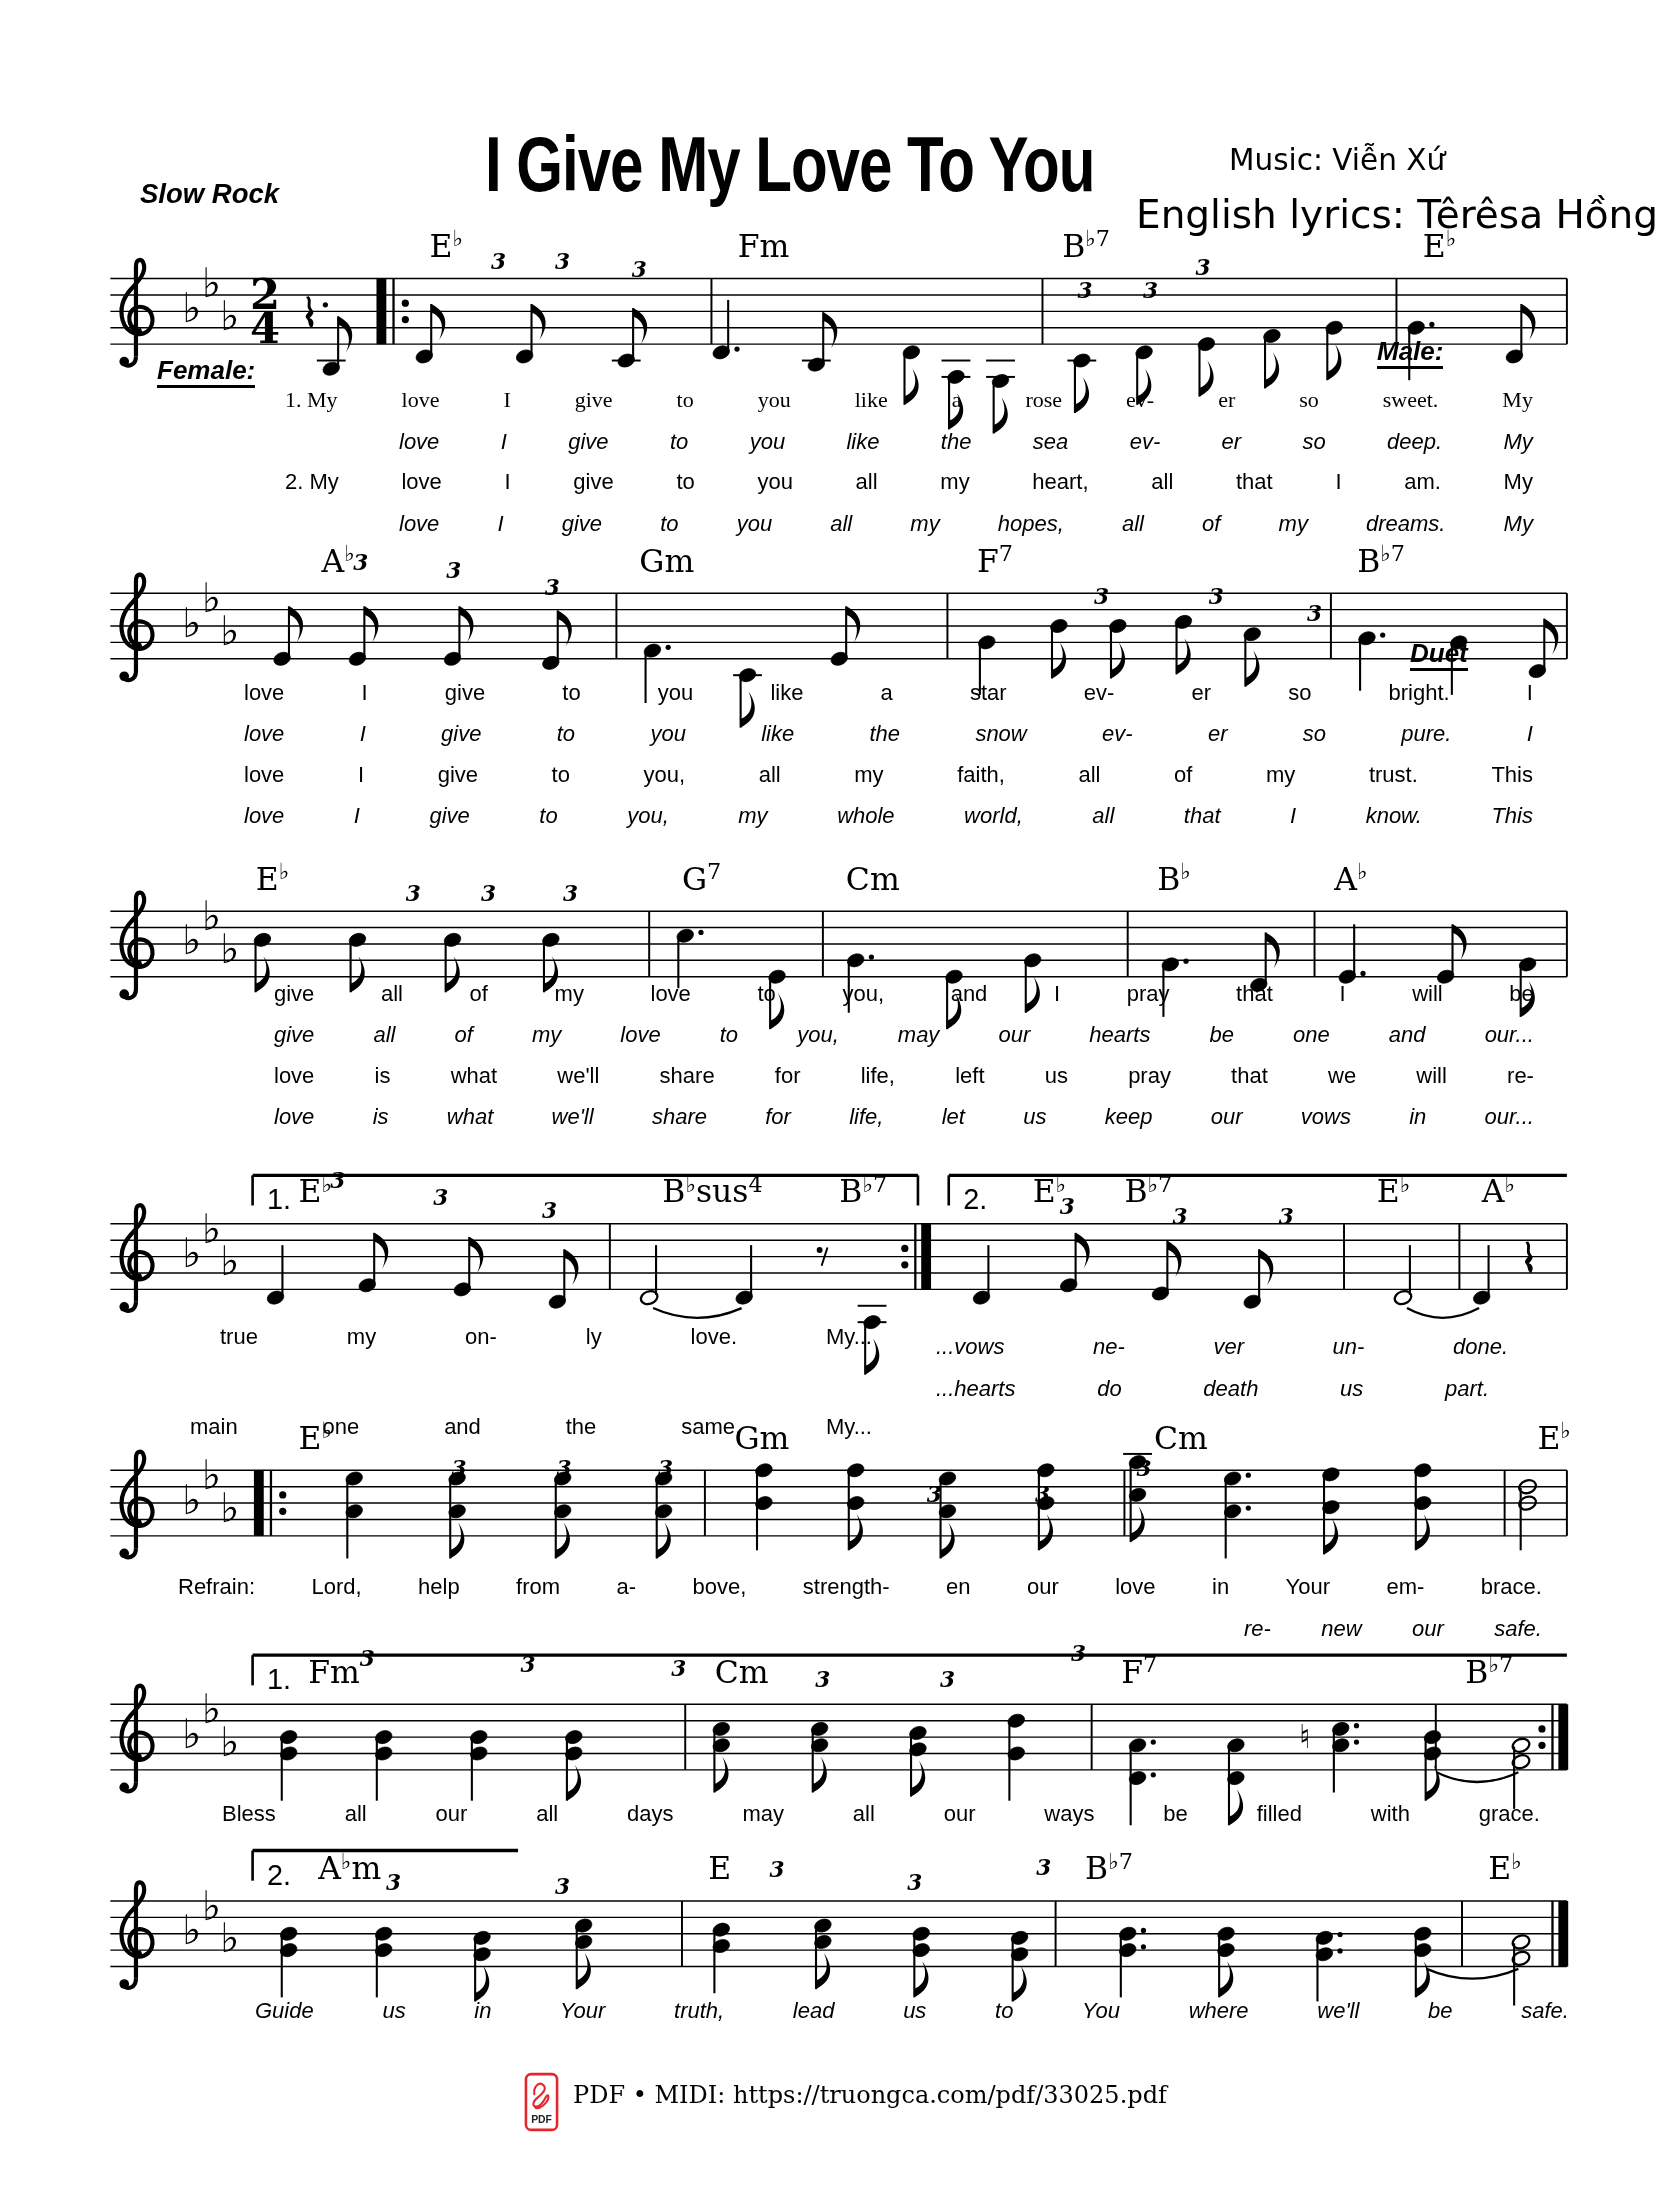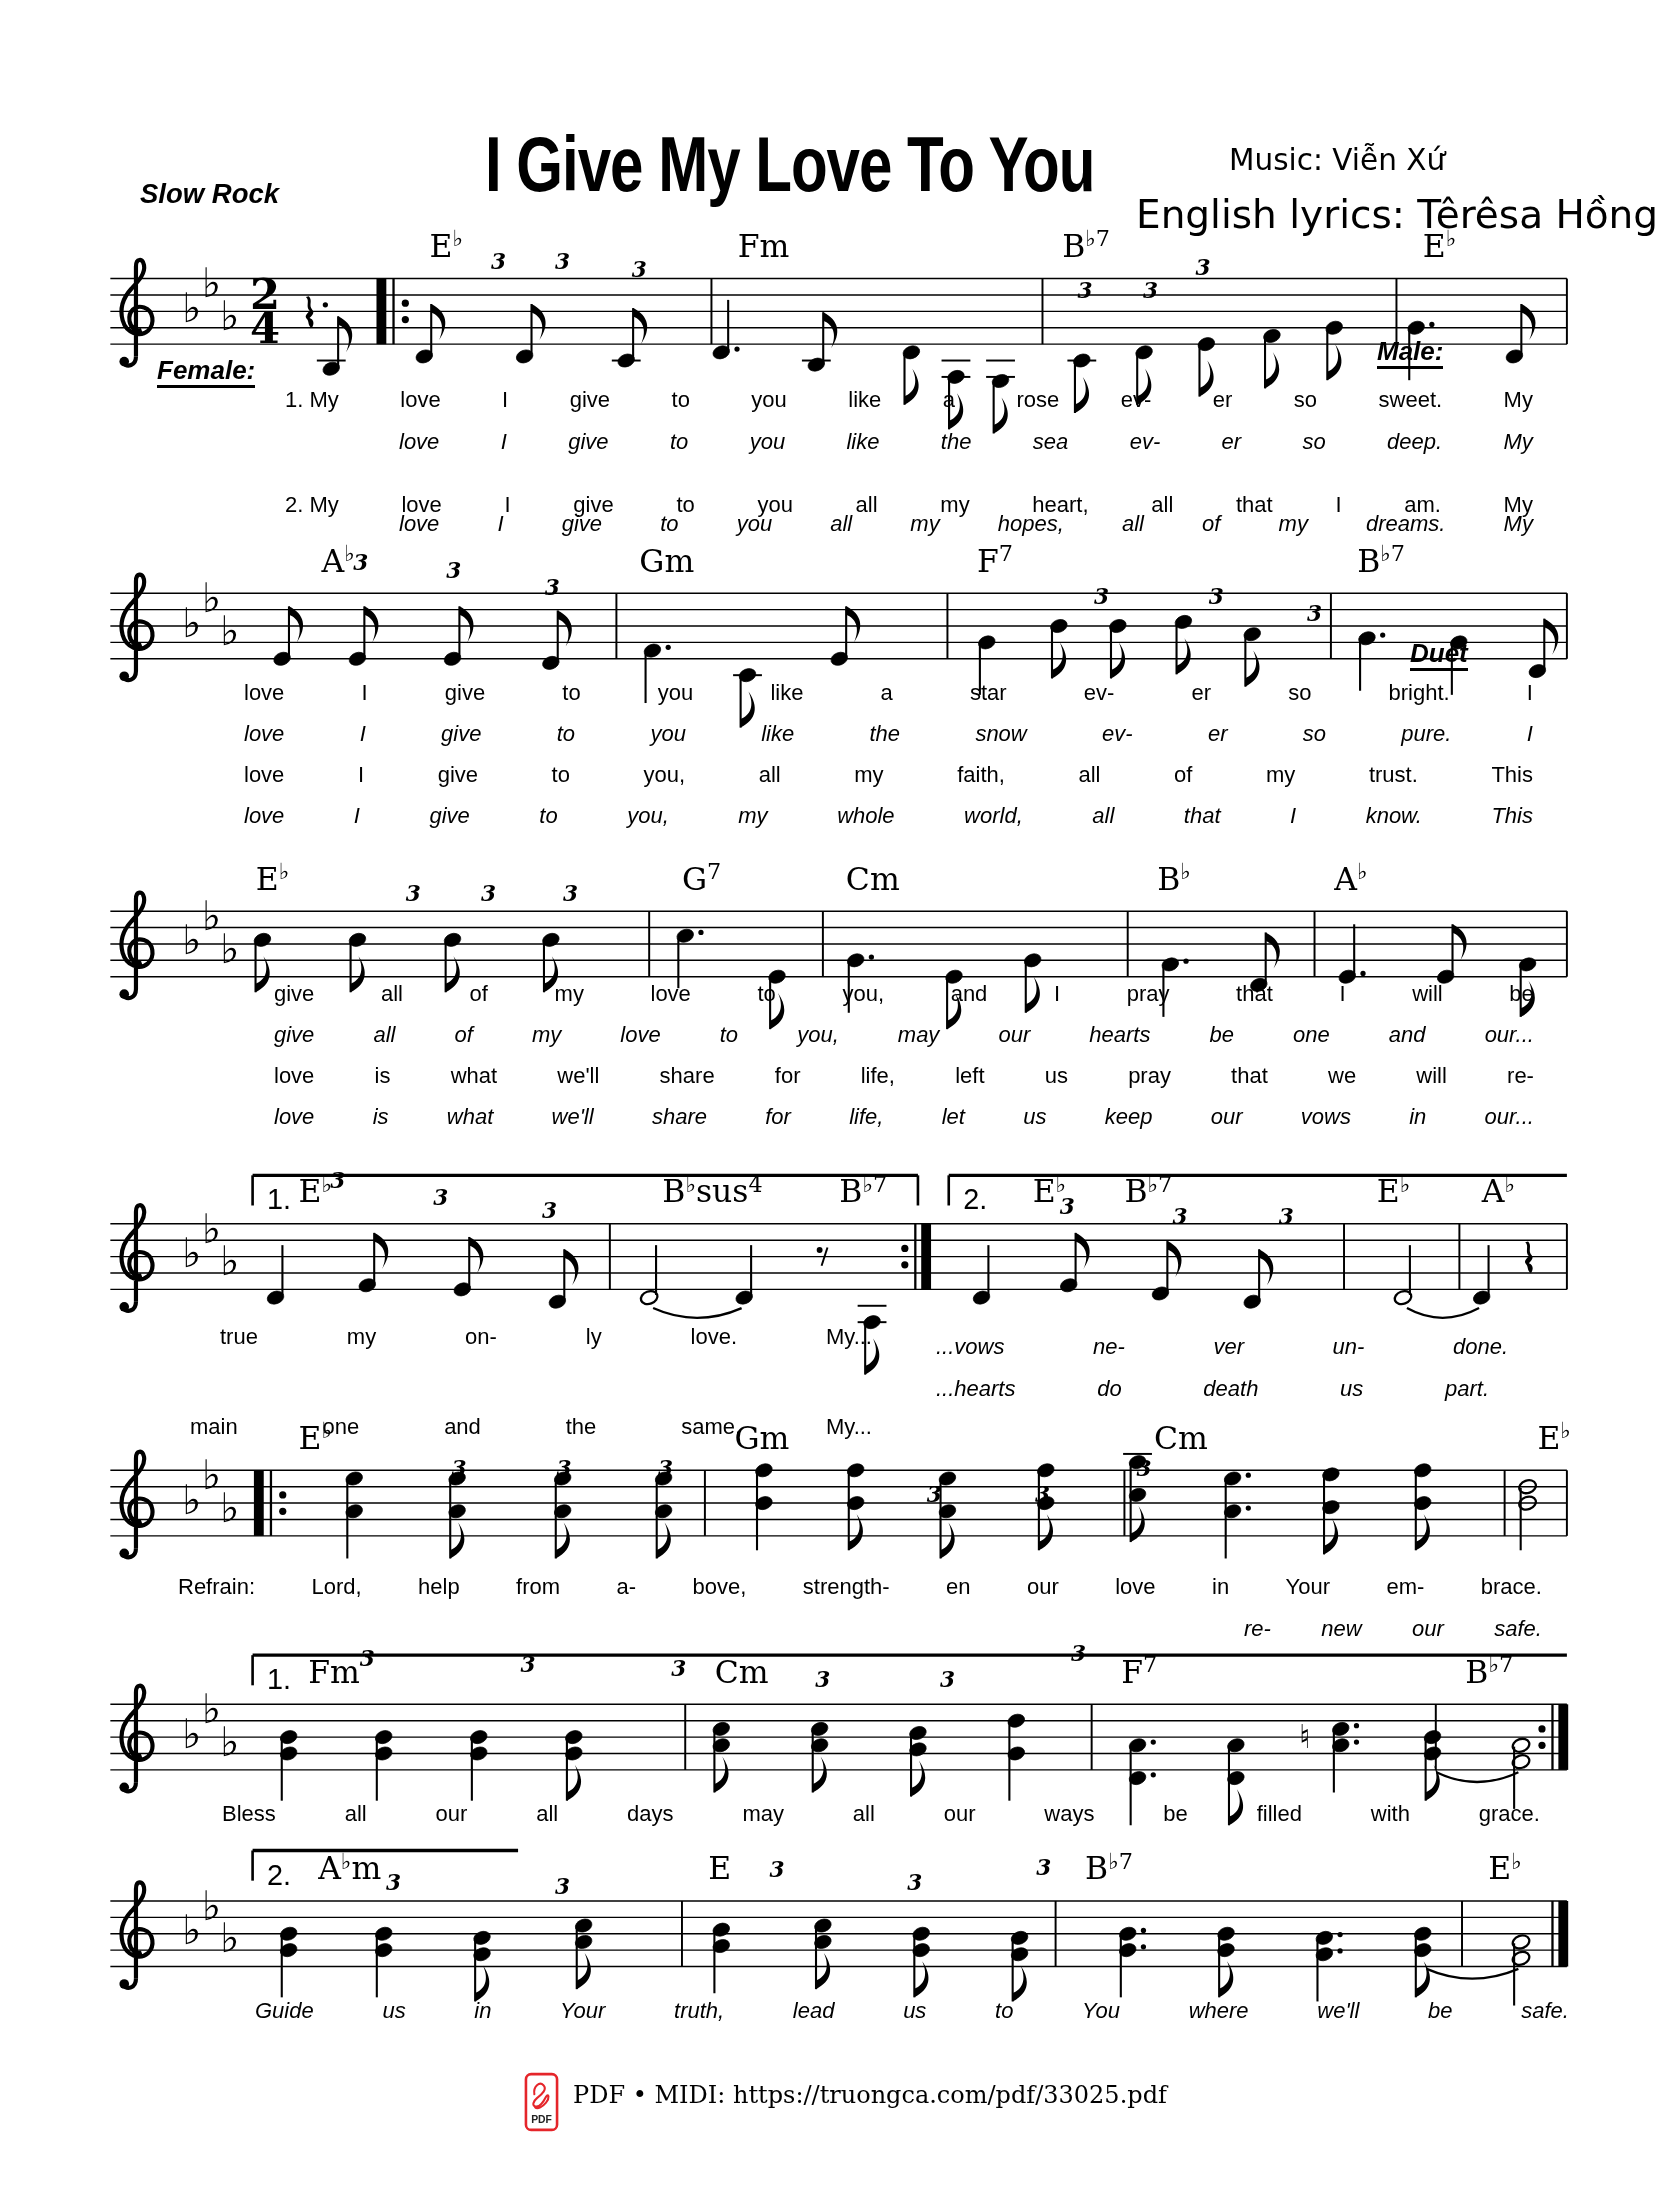--- a/index.html
+++ b/index.html
@@ -611,21 +611,21 @@
         <line x1="2159.5" y1="2952" x2="2159.5" y2="3047" stroke="#000000" stroke-width="3.2"></line>
         <path d="M2159.5 3047 C2183.5 3035 2187.5 3015 2171.5 2992 C2181.5 3014 2173.5 3029 2159.5 3034 Z" fill="#000000"></path>
         <ellipse cx="2320" cy="2962.5" rx="13" ry="9.5" transform="rotate(-20 2320 2962.5)" fill="none" stroke="#000000" stroke-width="3.5"></ellipse>
         <ellipse cx="2320" cy="2987.5" rx="13" ry="9.5" transform="rotate(-20 2320 2987.5)" fill="none" stroke="#000000" stroke-width="3.5"></ellipse>
         <line x1="2309.5" y1="2964.5" x2="2309.5" y2="3059.5" stroke="#000000" stroke-width="3.2"></line>
         <path d="M2176 3003.5 Q 2245 3033.5 2316 3003.5" fill="none" stroke="#000000" stroke-width="3.5"></path>
       </g>
     </svg>
 
   <div id="lyrics-layer">
-      <div class="lyr" style="top: 389px; left: 285px; width: 1248px;">
+      <div class="lyr" style="top: 389px; left: 285px; width: 1248px; font-family: Liberation Serif, serif;">
         <span>1. My</span>
         <span>love</span>
         <span>I</span>
         <span>give</span>
         <span>to</span>
         <span>you</span>
         <span>like</span>
         <span>a</span>
         <span>rose</span>
         <span>ev-</span>
@@ -642,21 +642,21 @@
         <span>you</span>
         <span>like</span>
         <span>the</span>
         <span>sea</span>
         <span>ev-</span>
         <span>er</span>
         <span>so</span>
         <span>deep.</span>
         <span>My</span>
       </div>
-      <div class="lyr" style="top: 471px; left: 285px; width: 1248px; margin-top: 23px;">
+      <div class="lyr" style="top: 471px; left: 285px; width: 1248px;">
         <span>2. My</span>
         <span>love</span>
         <span>I</span>
         <span>give</span>
         <span>to</span>
         <span>you</span>
         <span>all</span>
         <span>my</span>
         <span>heart,</span>
         <span>all</span>

